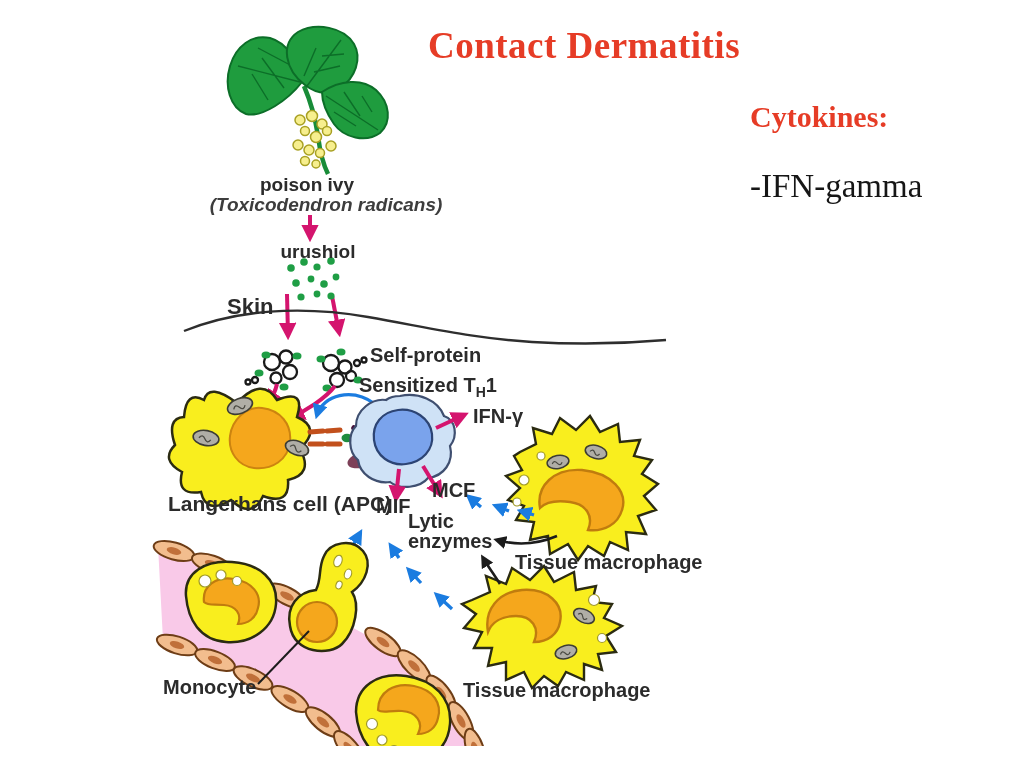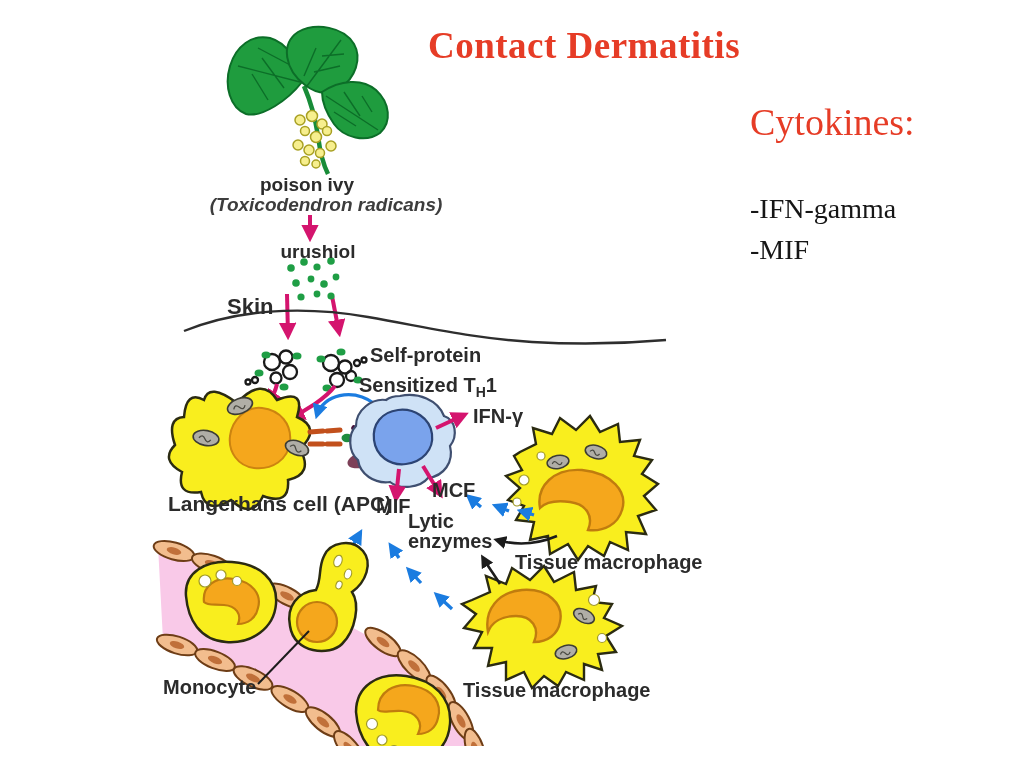--- a/index.html
+++ b/index.html
@@ -2,39 +2,38 @@
 <html><head>
 <meta charset="utf-8">
 <style>
   html,body{margin:0;padding:0;background:#ffffff;}
   .stage{position:relative;width:1024px;height:746px;background:#ffffff;overflow:hidden;
          font-family:"Liberation Sans",sans-serif;}
   .slide-title{position:absolute;left:404px;top:24px;width:360px;text-align:center;
       font-family:"Liberation Serif",serif;font-weight:bold;font-size:37px;color:#e63c26;
       letter-spacing:0.5px;}
   .cytokines{position:absolute;left:750px;top:100px;}
-  .cytokines .head{font-family:"Liberation Serif",serif;font-weight:normal;font-size:38px;
-      color:#e63c26;margin:0 0 44px 0;}
-  .cytokines .item{font-family:"Liberation Serif",serif;font-size:28px;color:#161616;
+  .cytokines .head{font-family:"Liberation Serif",serif;font-weight:bold;font-size:30px;
+      color:#e63c26;margin:0 0 32px 0;}
+  .cytokines .item{font-family:"Liberation Serif",serif;font-size:33px;color:#161616;
       line-height:41px;}
   svg{position:absolute;left:0;top:0;}
   .lbl{font-family:"Liberation Sans",sans-serif;font-weight:600;fill:#2b2b2b;}
   .lbl-it{font-style:italic;fill:#3d3d3d;}
 </style>
 </head>
 <body>
 
 <div class="stage">
 
   <div class="slide-title">Contact Dermatitis</div>
 
   <div class="cytokines">
     <div class="head">Cytokines:</div>
     <div class="item">-IFN-gamma</div>
-    <div class="item">-MIF</div>
   </div>
 
   <svg width="1024" height="766" viewBox="0 0 1024 766">
     <defs>
       <marker id="mMag" viewBox="0 0 10 10" refX="7" refY="5" markerWidth="4.4" markerHeight="4.4" orient="auto">
         <path d="M0,0 L10,5 L0,10 z" fill="#d4146e"></path>
       </marker>
       <marker id="mBlue" viewBox="0 0 10 10" refX="7" refY="5" markerWidth="4.6" markerHeight="4.6" orient="auto">
         <path d="M0,0 L10,5 L0,10 z" fill="#1b7ce0"></path>
       </marker>

